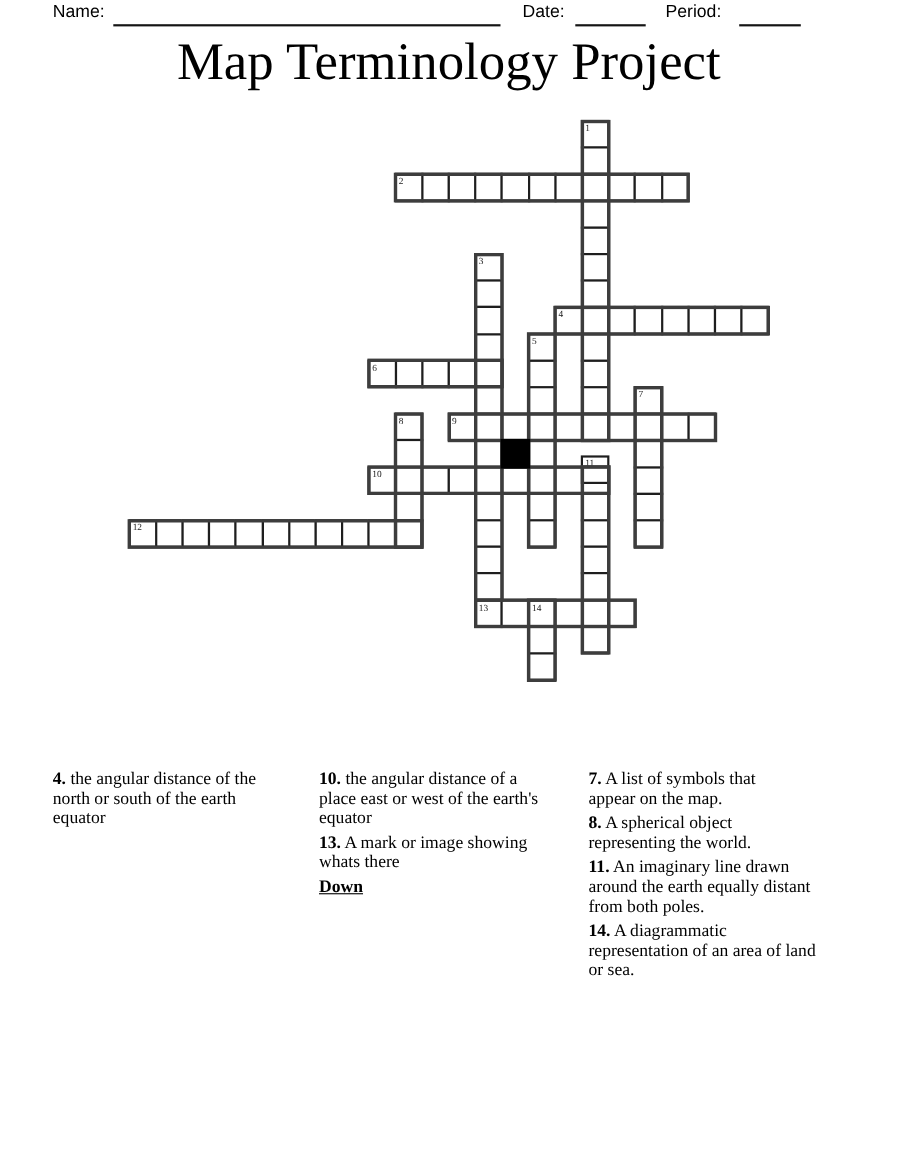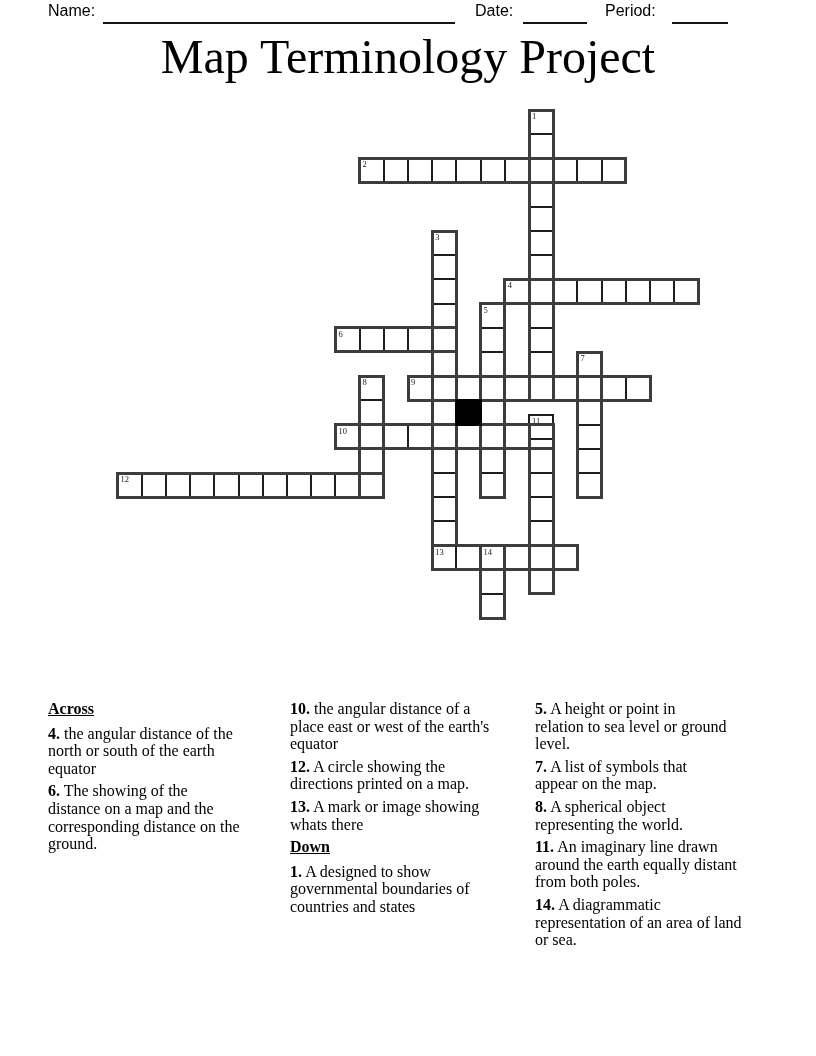--- a/index.html
+++ b/index.html
@@ -186,46 +186,33 @@
       <div class="wordline" style="left: 406.5px; top: 374.7px; width: 245px; height: 27.2px;"></div>
       <div class="wordline" style="left: 333.9px; top: 423.1px; width: 220.8px; height: 27.2px;"></div>
       <div class="wordline" style="left: 527.5px; top: 423.1px; width: 27.2px; height: 172.4px;"></div>
       <div class="wordline" style="left: 116.1px; top: 471.5px; width: 269.2px; height: 27.2px;"></div>
       <div class="wordline" style="left: 430.7px; top: 544.1px; width: 148.2px; height: 27.2px;"></div>
       <div class="wordline" style="left: 479.1px; top: 544.1px; width: 27.2px; height: 75.6px;"></div>
       <div class="blackcell" style="left: 455.4px; top: 399.4px; width: 26.2px; height: 26.2px;"></div>
     </div>
 
   <div class="clue-col" style="left:48px;width:240px">
-      <p class="clue-heading">Across</p>
       <p class="clue"><b class="clue-num">4.</b> <span class="clue-text">the angular distance of the
 north or south of the earth
 equator</span></p>
-      <p class="clue"><b class="clue-num">6.</b> <span class="clue-text">The showing of the
-distance on a map and the
-corresponding distance on the
-ground.</span></p>
     </div>
   <div class="clue-col" style="left:290px;width:246px">
       <p class="clue"><b class="clue-num">10.</b> <span class="clue-text">the angular distance of a
 place east or west of the earth's
 equator</span></p>
-      <p class="clue"><b class="clue-num">12.</b> <span class="clue-text">A circle showing the
-directions printed on a map.</span></p>
       <p class="clue"><b class="clue-num">13.</b> <span class="clue-text">A mark or image showing
 whats there</span></p>
       <p class="clue-heading mid">Down</p>
-      <p class="clue"><b class="clue-num">1.</b> <span class="clue-text">A designed to show
-governmental boundaries of
-countries and states</span></p>
     </div>
   <div class="clue-col" style="left:535px;width:242px">
-      <p class="clue"><b class="clue-num">5.</b> <span class="clue-text">A height or point in
-relation to sea level or ground
-level.</span></p>
       <p class="clue"><b class="clue-num">7.</b> <span class="clue-text">A list of symbols that
 appear on the map.</span></p>
       <p class="clue"><b class="clue-num">8.</b> <span class="clue-text">A spherical object
 representing the world.</span></p>
       <p class="clue"><b class="clue-num">11.</b> <span class="clue-text">An imaginary line drawn
 around the earth equally distant
 from both poles.</span></p>
       <p class="clue"><b class="clue-num">14.</b> <span class="clue-text">A diagrammatic
 representation of an area of land
 or sea.</span></p>

